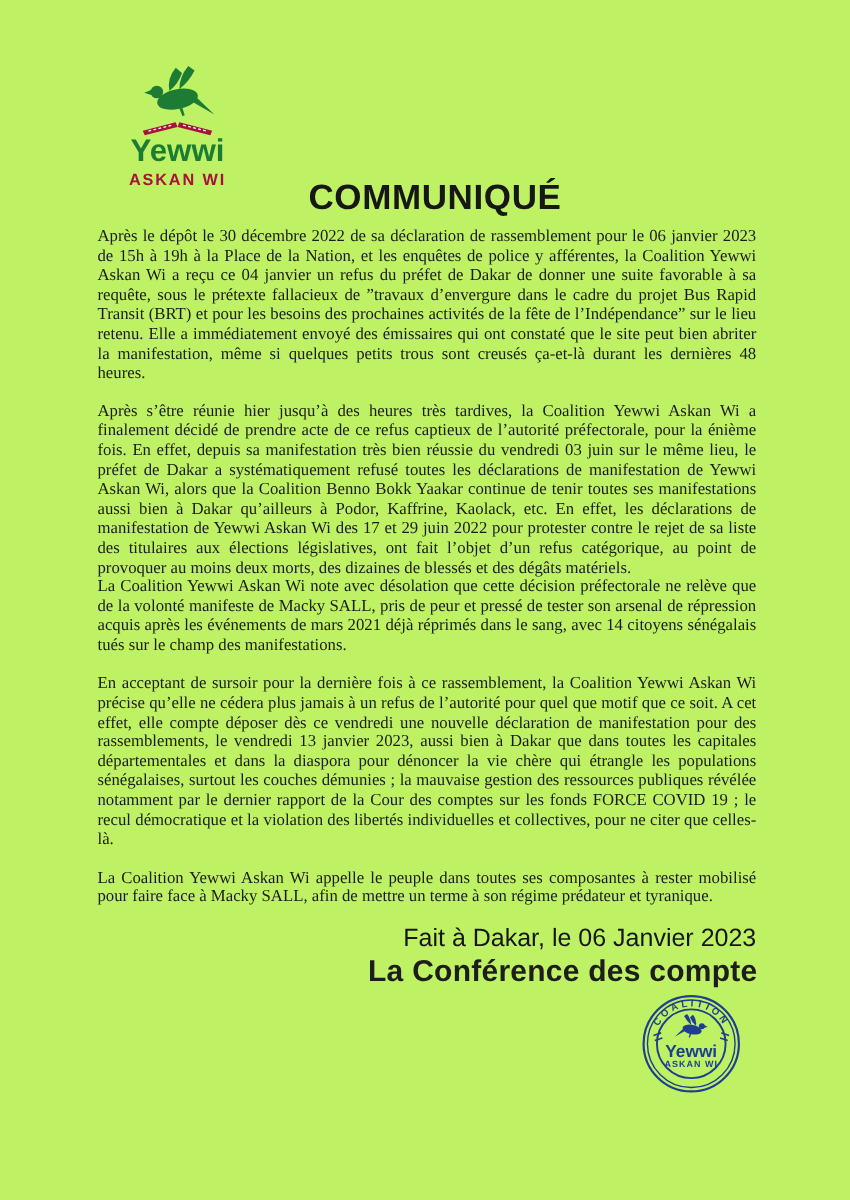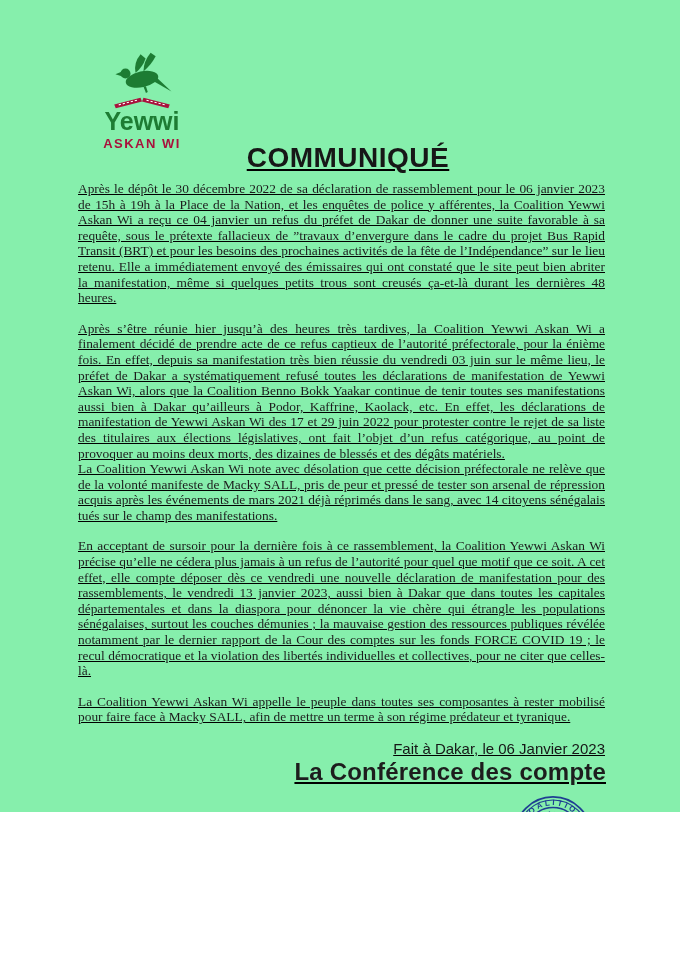--- a/index.html
+++ b/index.html
@@ -1,22 +1,21 @@
 <!DOCTYPE html>
 <html><head>
 <meta charset="utf-8">
 <style>
   html,body{margin:0;padding:0;background:#fff;}
   .page{
     position:relative;
-    width:680px;height:812px;
-    background:#86efac;
+    width:680px;height:960px;
+    background:#bef264;
     overflow:hidden;
     font-family:"Liberation Serif", serif;
-    text-decoration:underline;
   }
   
   .logo{
     position:absolute;left:96px;top:52px;width:92px;
     text-align:center;
   }
   .logo-bird{width:66px;height:46px;display:block;margin:0 auto;}
   .logo-ribbon{width:74px;height:12px;display:block;margin:-1px auto 0;}
   .logo-name{
     font-family:"Liberation Sans",sans-serif;
@@ -44,21 +43,21 @@
     text-align:justify;
     color:#1c1c1c;
   }
   .para{margin:0 0 15px 0;}
   .para.joined{margin-bottom:0;}
   
   .dateline{
     width:527px;margin:7px 0 0 78px;
     text-align:right;
     font-family:"Liberation Sans",sans-serif;
-    font-size:15px;color:#161616;
+    font-size:20px;color:#161616;
   }
   .signature{
     width:530px;margin:1px 0 0 76px;
     text-align:right;
     font-family:"Liberation Sans",sans-serif;
     font-weight:bold;font-size:24px;letter-spacing:0.2px;
     color:#1d1d1d;
   }
   .stamp{
     position:absolute;left:512px;top:794px;width:82px;height:82px;

